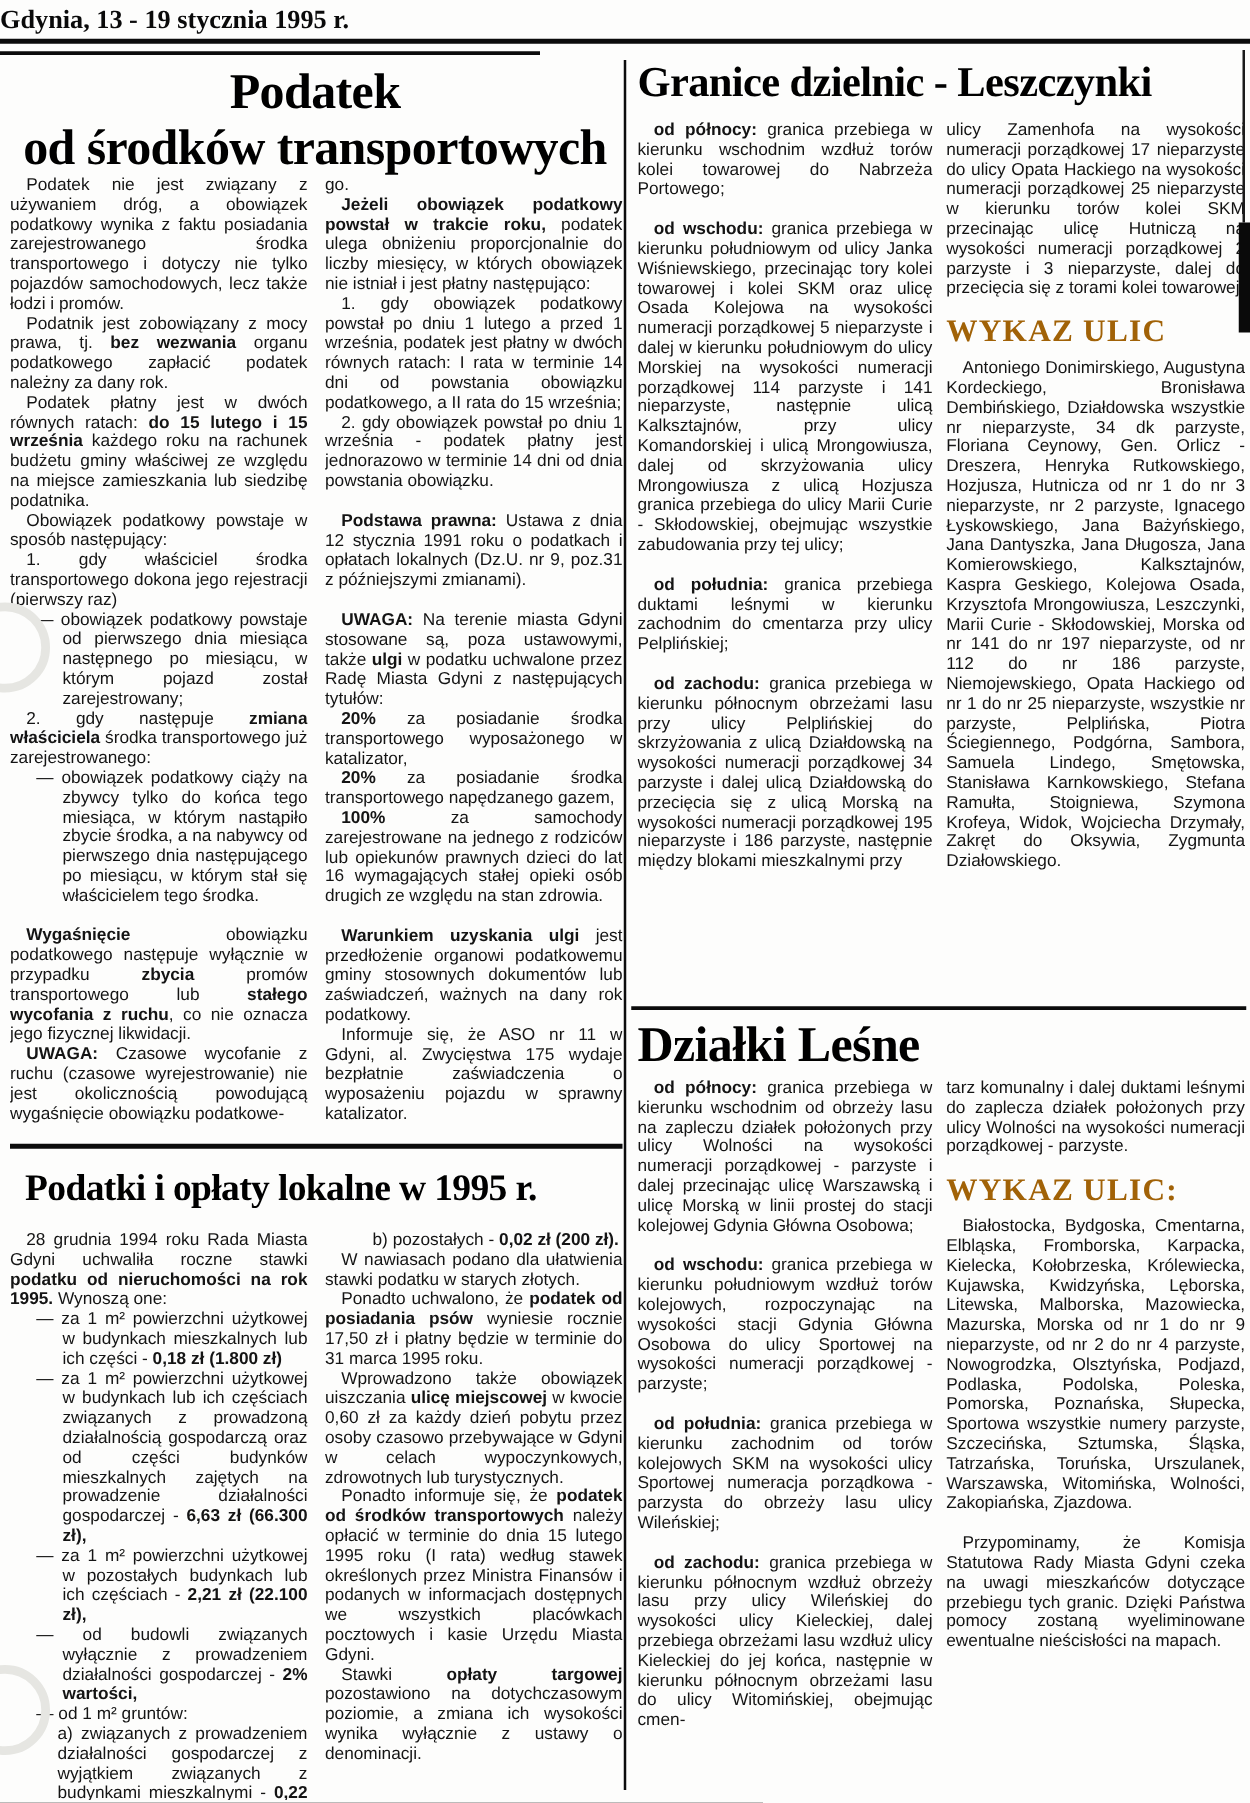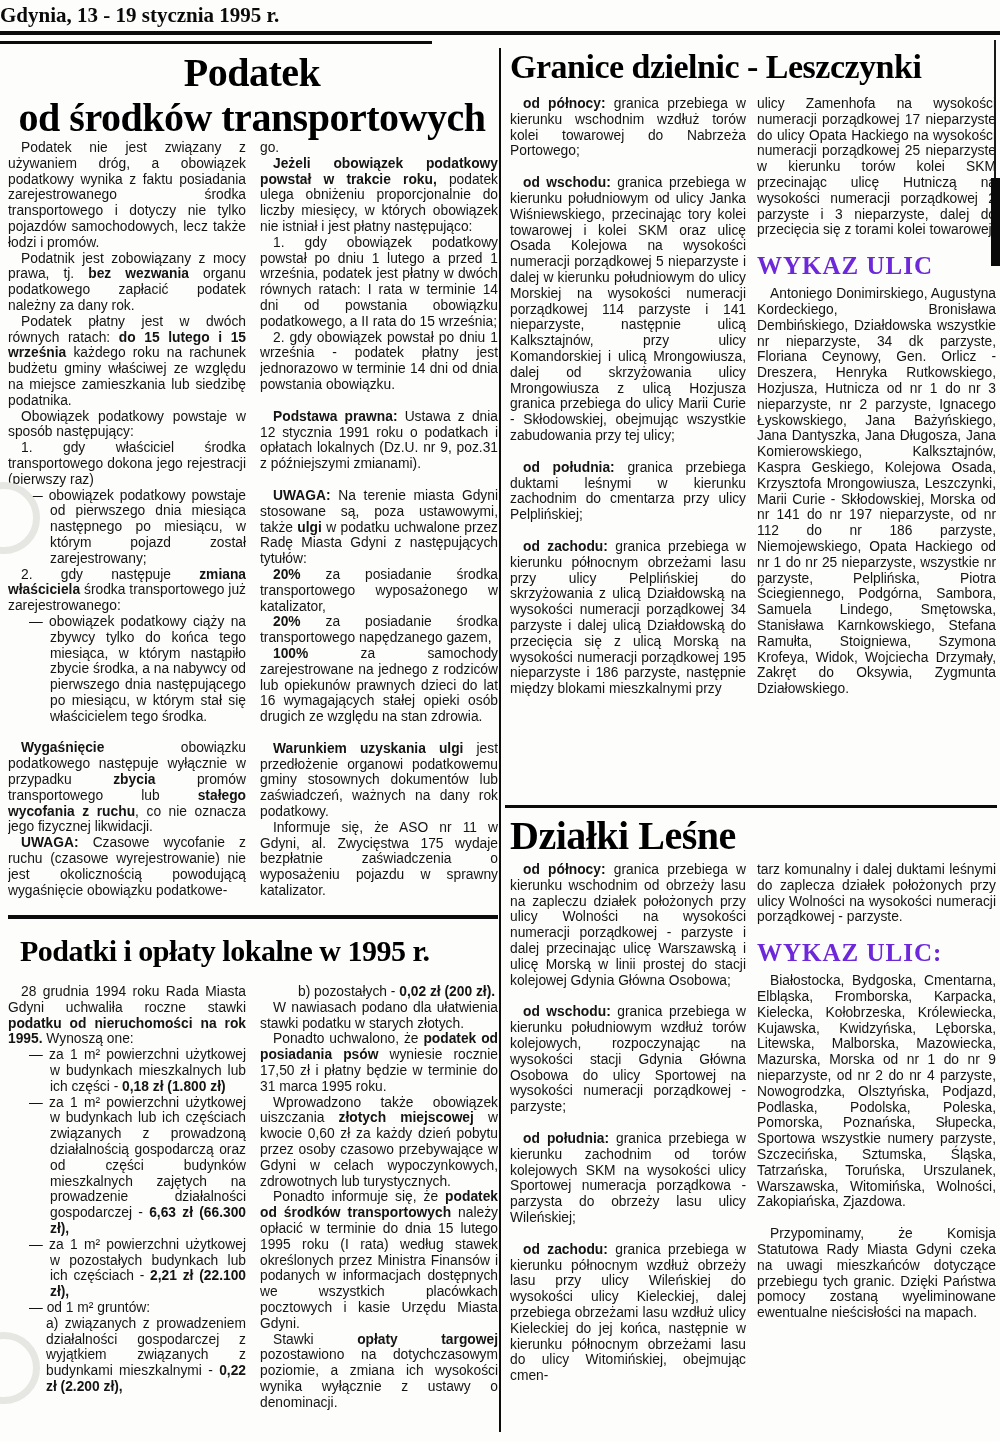--- a/index.html
+++ b/index.html
@@ -69,21 +69,21 @@
   .para.sub  { padding-left: 38px; text-indent: 0; }
   .para.wykaz {
     font-family: "Liberation Serif", serif;
     font-weight: bold;
     font-size: 25px;
     line-height: 28px;
     letter-spacing: 1px;
     text-align: left;
     text-indent: 0;
     margin: 14px 0 6px 0;
-    color: #6d28d9;
+    color: #a16207;
   }
   
   .edge-line { position: absolute; right: 4px; top: 40px; width: 2px; height: 138px; background: #1a1a1a; }
   .edge-bar  { position: absolute; right: 0;   top: 178px; width: 9px; height: 88px; background: #0a0a0a; }
   .punch { position: absolute; width: 58px; height: 58px; border-radius: 50%; border: 7px solid #e6e6e2; left: -32px; background: transparent; }
   .punch-1 { top: 482px; }
   .punch-2 { top: 1332px; }
 </style>
 </head>
 <body>
@@ -126,28 +126,29 @@
     </div>
 
   <div class="rule rule-left-mid"></div>
 
   <h1 id="local-title" class="headline">Podatki i opłaty lokalne w 1995 r.</h1>
   <div id="local-col1" class="col">
       <p class="para"><span>28 grudnia 1994 roku Rada Miasta Gdyni uchwaliła roczne stawki </span><span class="b">podatku od nieruchomości na rok 1995.</span><span> Wynoszą one:</span></p>
       <p class="para dash"><span>— za 1 m² powierzchni użytkowej w budynkach mieszkalnych lub ich części - </span><span class="b">0,18 zł (1.800 zł)</span></p>
       <p class="para dash"><span>— za 1 m² powierzchni użytkowej w budynkach lub ich częściach związanych z prowadzoną działalnością gospodarczą oraz od części budynków mieszkalnych zajętych na prowadzenie działalności gospodarczej - </span><span class="b">6,63 zł (66.300 zł),</span></p>
       <p class="para dash"><span>— za 1 m² powierzchni użytkowej w pozostałych budynkach lub ich częściach - </span><span class="b">2,21 zł (22.100 zł),</span></p>
+      <p class="para dash"><span>— od budowli związanych wyłącznie z prowadzeniem działalności gospodarczej - </span><span class="b">2% wartości,</span></p>
       <p class="para dash"><span>— od 1 m² gruntów:</span></p>
       <p class="para sub"><span>a) związanych z prowadzeniem działalności gospodarczej z wyjątkiem związanych z budynkami mieszkalnymi - </span><span class="b">0,22 zł (2.200 zł),</span></p>
     </div>
   <div id="local-col2" class="col">
       <p class="para sub"><span>b) pozostałych - </span><span class="b">0,02 zł (200 zł).</span></p>
       <p class="para"><span>W nawiasach podano dla ułatwienia stawki podatku w starych złotych.</span></p>
       <p class="para"><span>Ponadto uchwalono, że </span><span class="b">podatek od posiadania psów</span><span> wyniesie rocznie 17,50 zł i płatny będzie w terminie do 31 marca 1995 roku.</span></p>
-      <p class="para"><span>Wprowadzono także obowiązek uiszczania </span><span class="b">złotych miejscowej</span><span> w kwocie 0,60 zł za każdy dzień pobytu przez osoby czasowo przebywające w Gdyni w celach wypoczynkowych, zdrowotnych lub turystycznych.</span></p>
+      <p class="para"><span>Wprowadzono także obowiązek uiszczania </span><span class="b">ulicę miejscowej</span><span> w kwocie 0,60 zł za każdy dzień pobytu przez osoby czasowo przebywające w Gdyni w celach wypoczynkowych, zdrowotnych lub turystycznych.</span></p>
       <p class="para"><span>Ponadto informuje się, że </span><span class="b">podatek od środków transportowych</span><span> należy opłacić w terminie do dnia 15 lutego 1995 roku (I rata) według stawek określonych przez Ministra Finansów i podanych w informacjach dostępnych we wszystkich placówkach pocztowych i kasie Urzędu Miasta Gdyni.</span></p>
       <p class="para"><span>Stawki </span><span class="b">opłaty targowej</span><span> pozostawiono na dotychczasowym poziomie, a zmiana ich wysokości wynika wyłącznie z ustawy o denominacji.</span></p>
     </div>
 
   <h1 id="leszczynki-title" class="headline">Granice dzielnic - Leszczynki</h1>
   <div id="leszczynki-col1" class="col">
       <p class="para"><span class="b">od północy:</span><span> granica przebiega w kierunku wschodnim wzdłuż torów kolei towarowej do Nabrzeża Portowego;</span></p>
       <p class="para gap"><span class="b">od wschodu:</span><span> granica przebiega w kierunku południowym od ulicy Janka Wiśniewskiego, przecinając tory kolei towarowej i kolei SKM oraz ulicę Osada Kolejowa na wysokości numeracji porządkowej 5 nieparzyste i dalej w kierunku południowym do ulicy Morskiej na wysokości numeracji porządkowej 114 parzyste i 141 nieparzyste, następnie ulicą Kalksztajnów, przy ulicy Komandorskiej i ulicą Mrongowiusza, dalej od skrzyżowania ulicy Mrongowiusza z ulicą Hozjusza granica przebiega do ulicy Marii Curie - Skłodowskiej, obejmując wszystkie zabudowania przy tej ulicy;</span></p>
       <p class="para gap"><span class="b">od południa:</span><span> granica przebiega duktami leśnymi w kierunku zachodnim do cmentarza przy ulicy Pelplińskiej;</span></p>
       <p class="para gap"><span class="b">od zachodu:</span><span> granica przebiega w kierunku północnym obrzeżami lasu przy ulicy Pelplińskiej do skrzyżowania z ulicą Działdowską na wysokości numeracji porządkowej 34 parzyste i dalej ulicą Działdowską do przecięcia się z ulicą Morską na wysokości numeracji porządkowej 195 nieparzyste i 186 parzyste, następnie między blokami mieszkalnymi przy</span></p>

